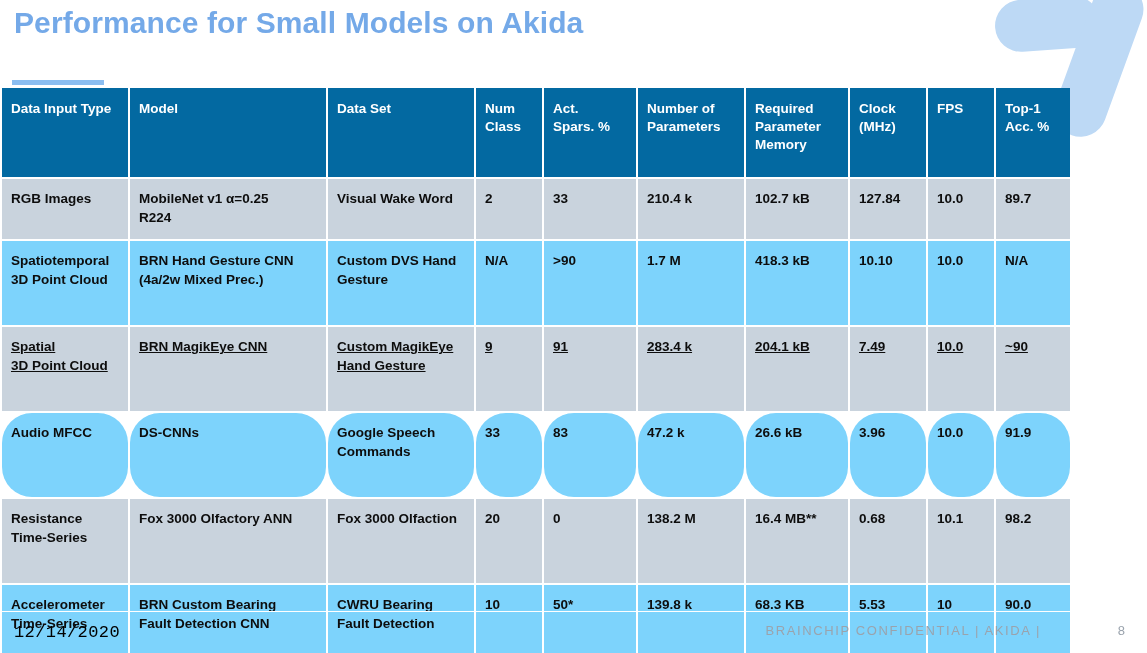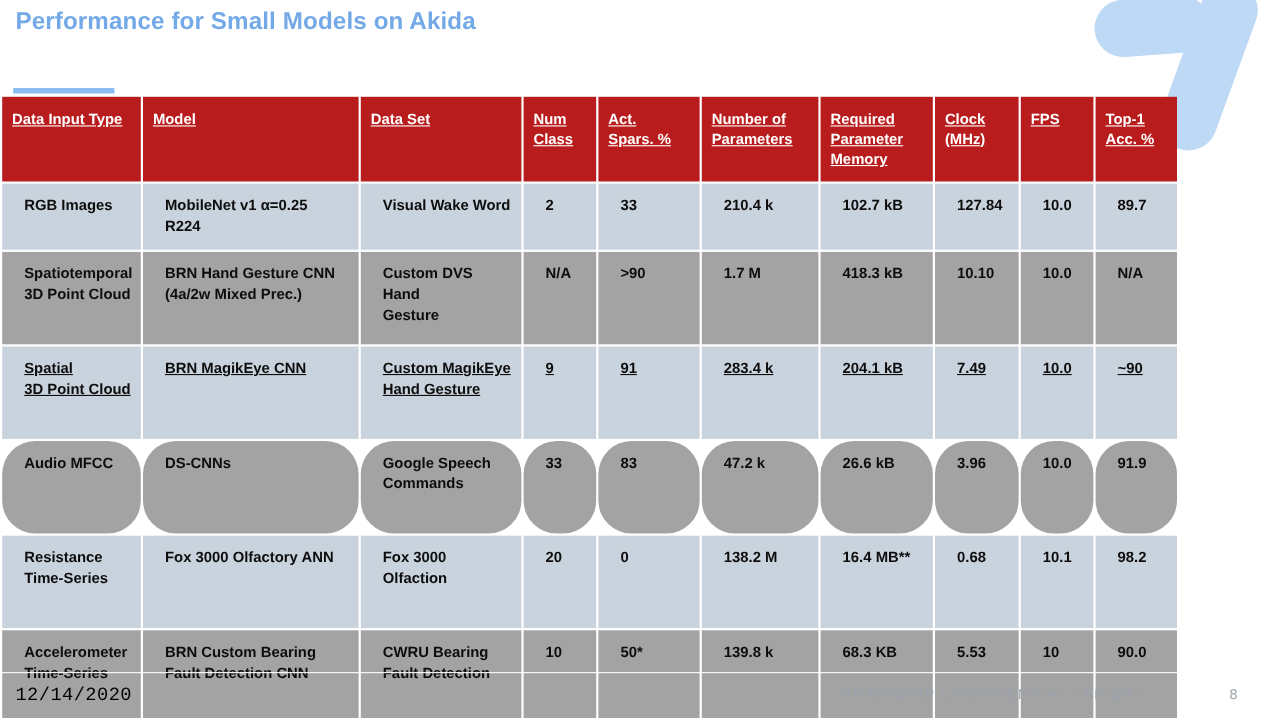--- a/index.html
+++ b/index.html
@@ -24,21 +24,21 @@
     width: 160px;
     height: 175px;
     pointer-events: none;
   }
 
   
   .slide-title {
     position: absolute;
     left: 14px;
     top: 6px;
-    font-size: 22px;
+    font-size: 30px;
     font-weight: bold;
     color: #74a9e8;
     letter-spacing: 0.1px;
     white-space: nowrap;
   }
 
   
   .accent-bar {
     position: absolute;
     left: 12px;
@@ -56,44 +56,43 @@
     width: 1056px;
   }
   table.perf {
     border-collapse: separate;
     border-spacing: 2px 2px;
     width: 1056px;
     table-layout: fixed;
     margin: 0;
   }
   table.perf th {
-    background: #b91c1c;
+    background: #0369a1;
     color: #ffffff;
     font-size: 13.5px;
     font-weight: bold;
     text-align: left;
     vertical-align: top;
-    padding: 12px 9px 12px 9px;
+    padding: 12px 9px 24px 9px;
     height: 52px;
     line-height: 1.32;
     border: 0;
-    text-decoration: underline;
   }
   table.perf td {
     font-size: 13.5px;
     font-weight: bold;
     text-align: left;
     vertical-align: top;
-    padding: 11px 9px 11px 20px;
+    padding: 11px 9px 11px 9px;
     line-height: 1.38;
     color: #0d0d0d;
     border: 0;
   }
   tr.row-shade td { background: #c9d3dd; }
-  tr.row-light td { background: #a3a3a3; margin-left: 48px; }
+  tr.row-light td { background: #7dd3fc; margin-left: 48px; }
 
   tr.h-row1 td { height: 38px; }
   tr.h-row2 td { height: 62px; }
   tr.h-row3 td { height: 62px; text-decoration: underline; }
   tr.h-row4 td { height: 62px; border-radius: 30px; }
   tr.h-row5 td { height: 62px; }
   tr.h-row6 td { height: 62px; }
 
   .cell-line { display: block; }
 

